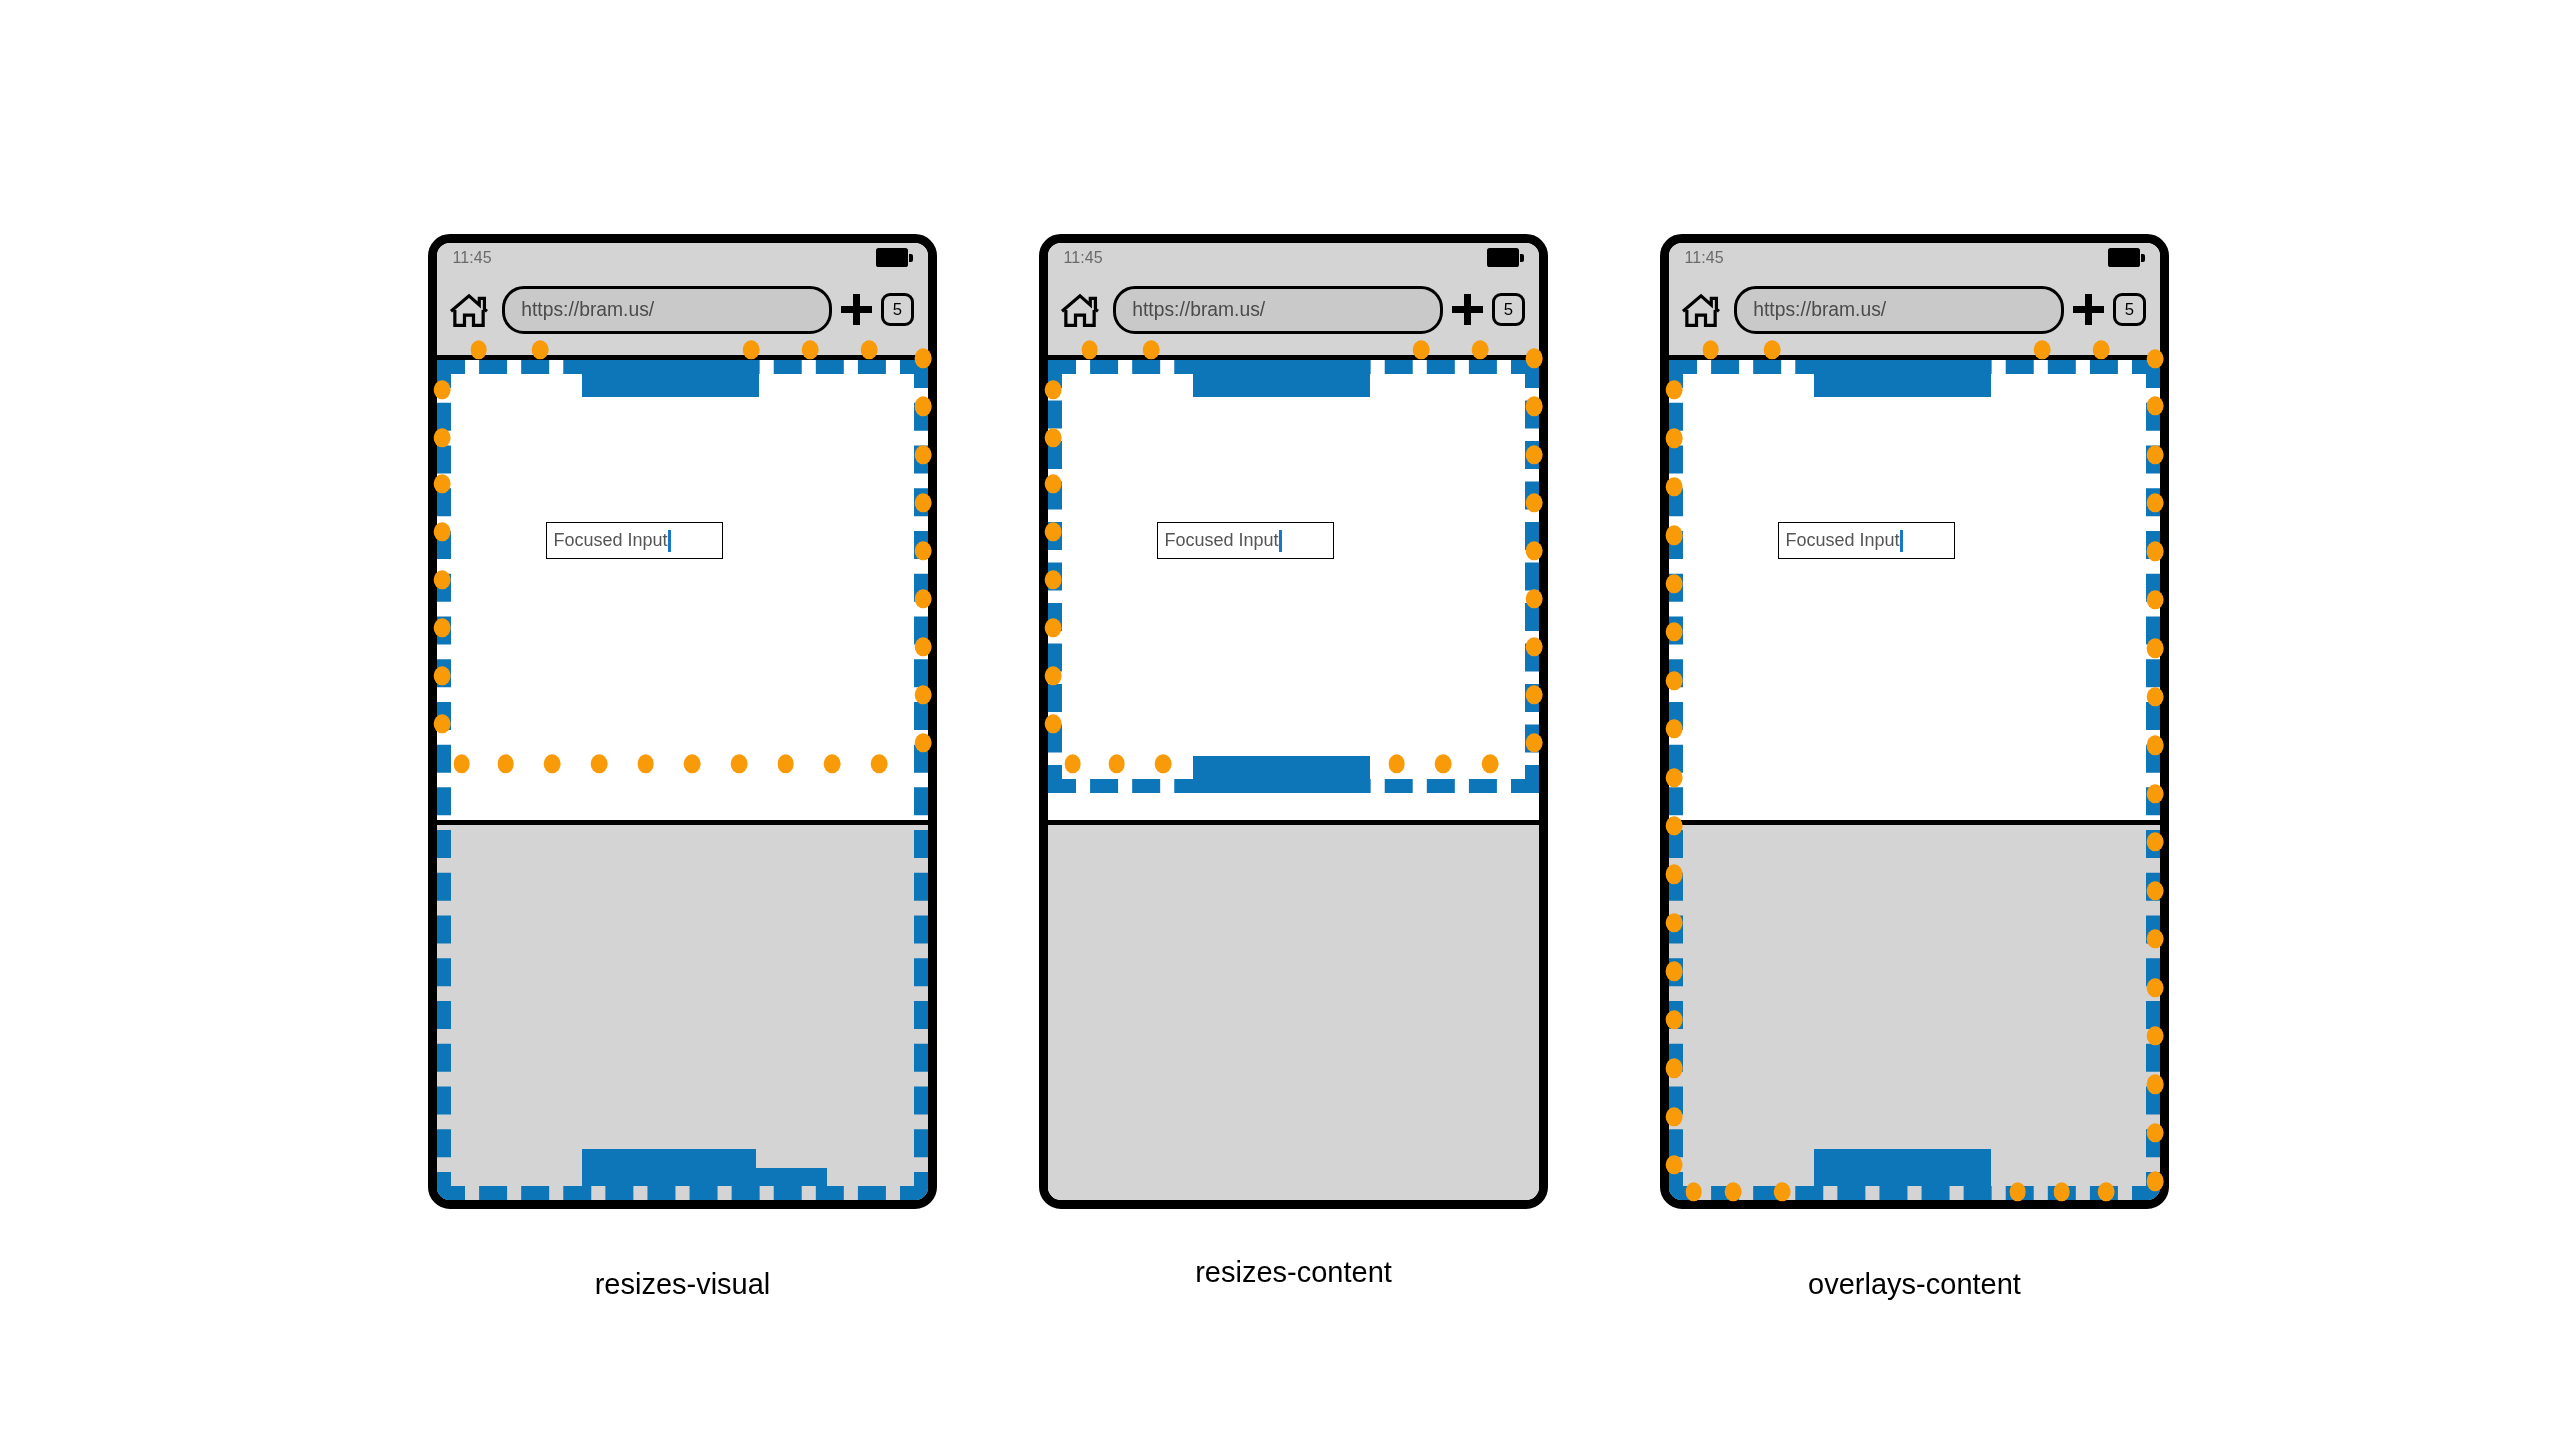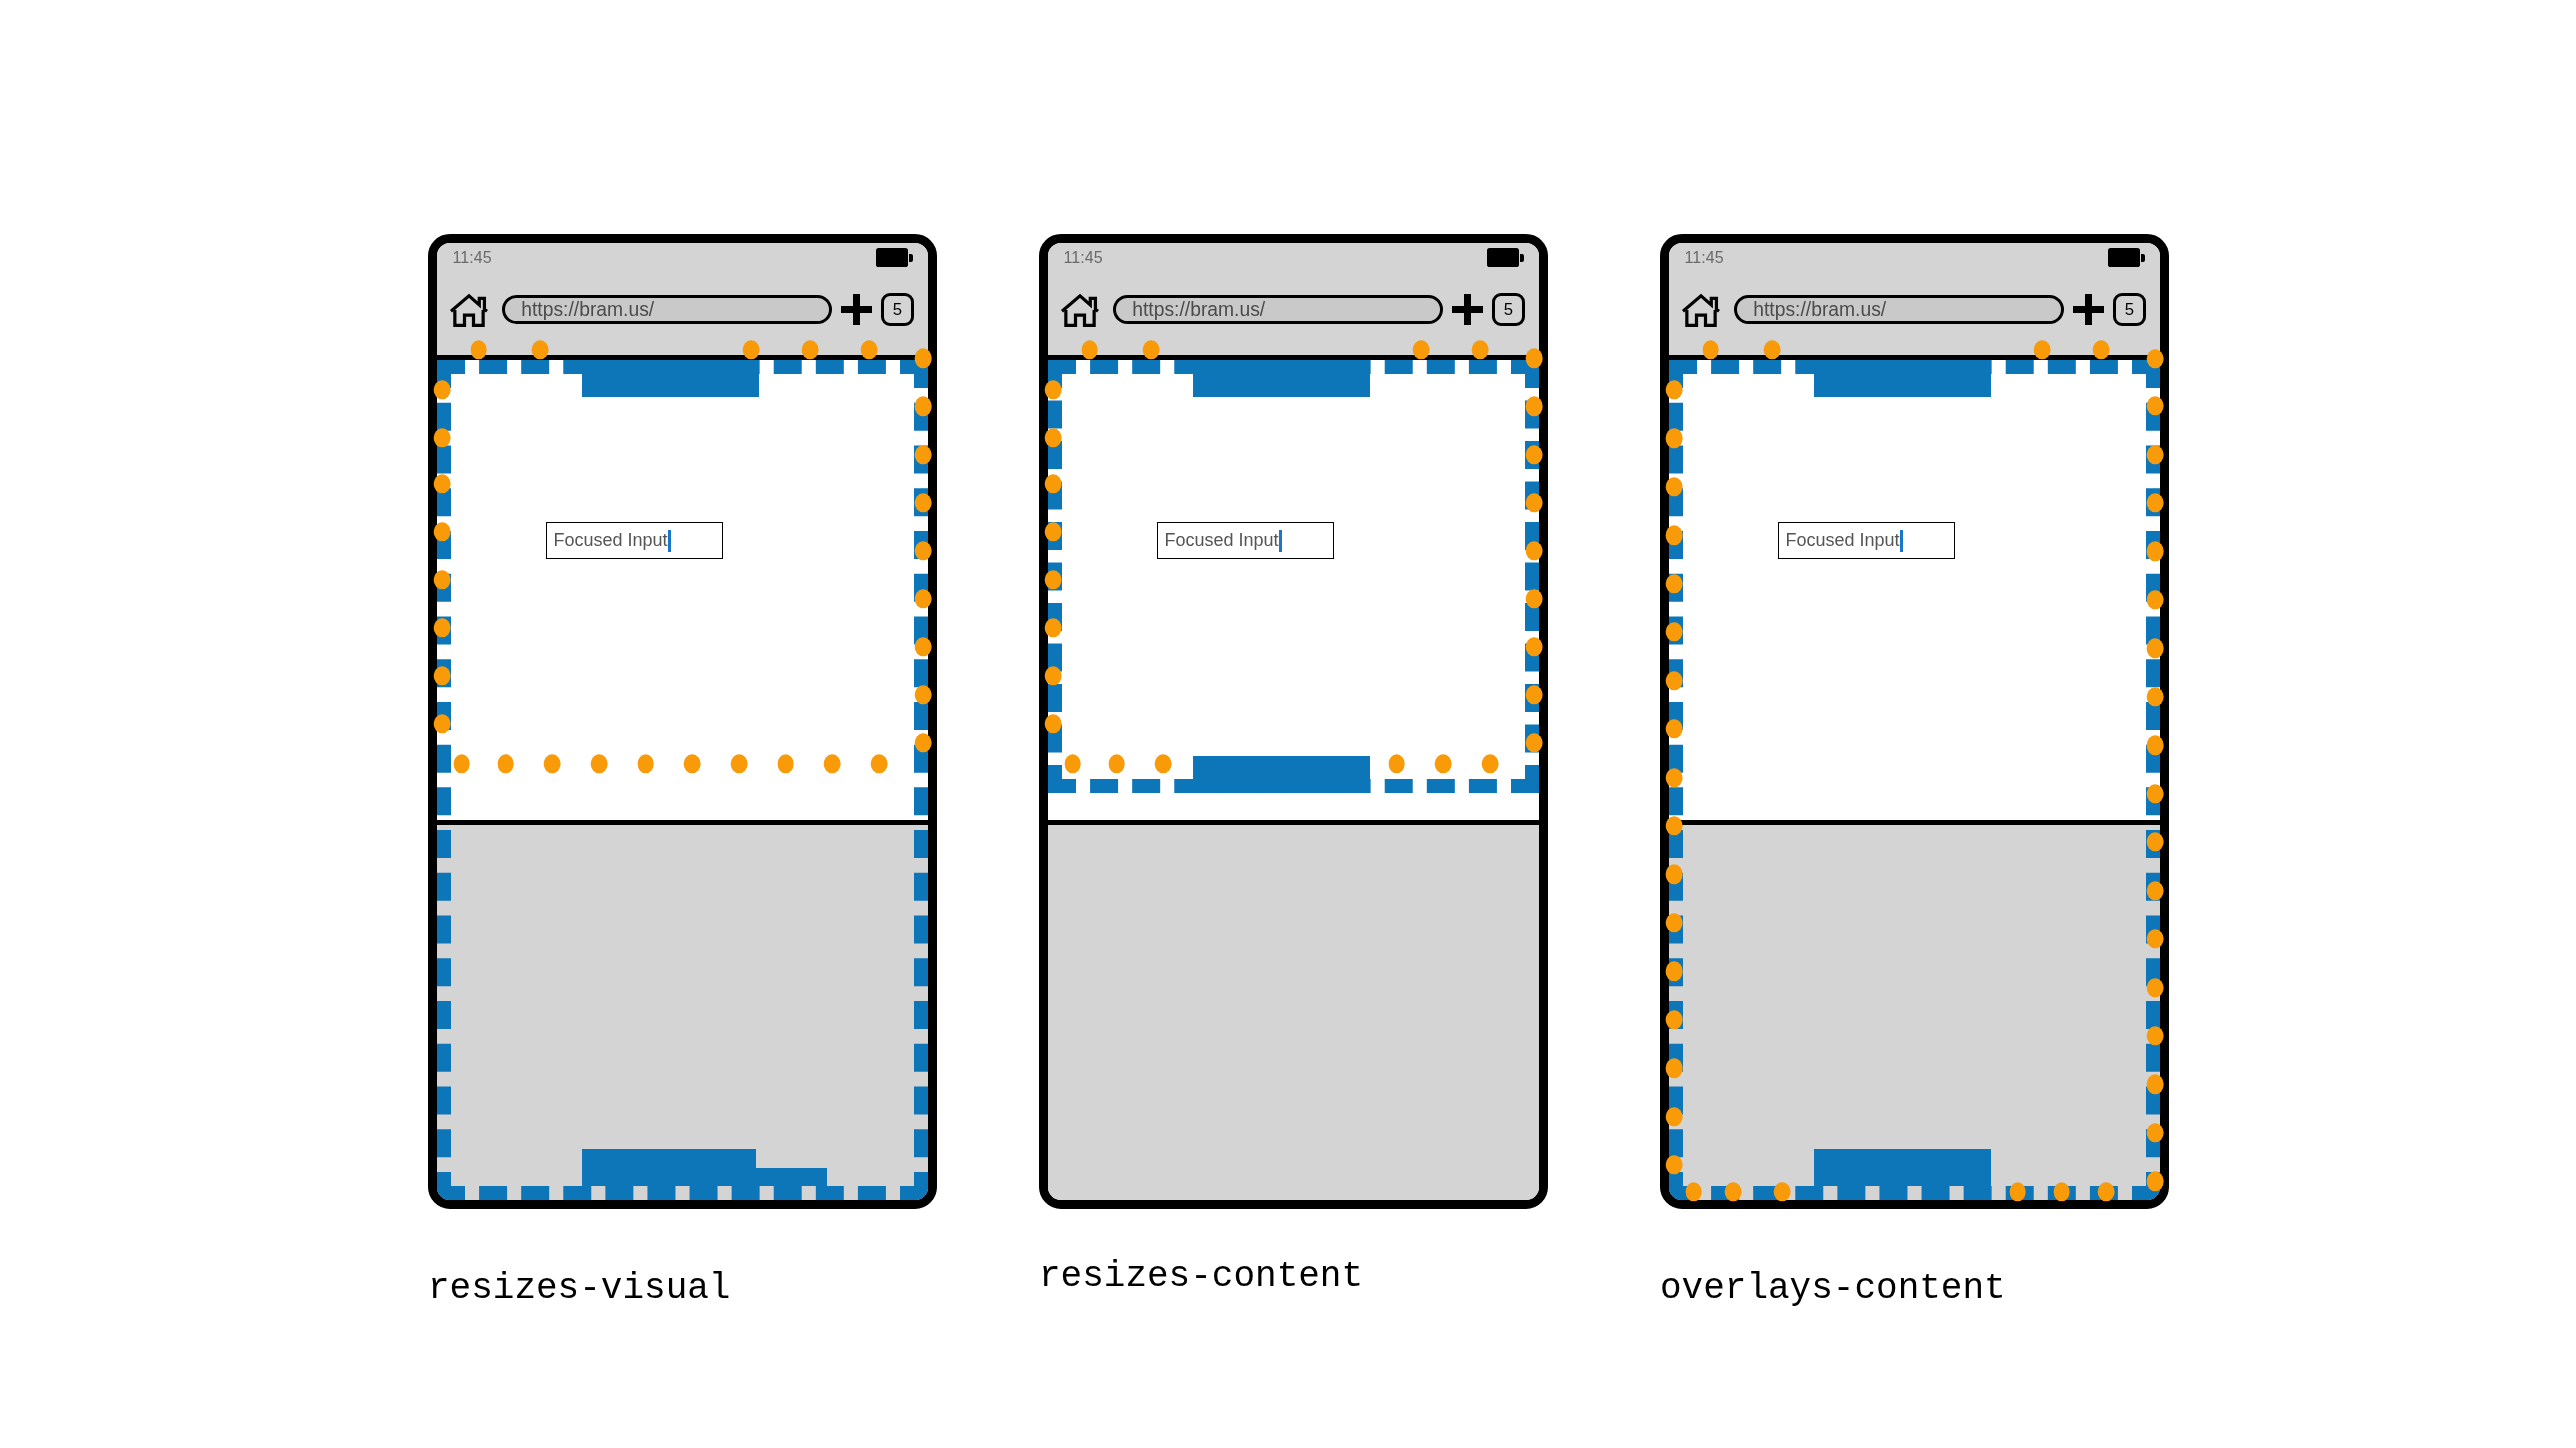--- a/index.html
+++ b/index.html
@@ -47,21 +47,21 @@
     position:absolute;right:0;top:5.8px;width:3.9px;height:8.4px;
     background:#000;border-radius:0 1.9px 1.9px 0;
   }
 
   .chrome-row{
     position:absolute;left:0;right:0;top:31px;height:71px;
     display:flex;align-items:center;
   }
   .home-icon{margin-left:11.6px;width:40px;height:36px;flex:0 0 auto;}
   .urlbar{
-    flex:1 1 auto;margin:0 9px 0 13px;height:29px;
+    flex:1 1 auto;margin:0 9px 0 13px;height:48px;
     background:#c9c9c9;border:3.2px solid #000;border-radius:22px;
     box-sizing:border-box;display:flex;align-items:center;
     padding-left:16.7px;
   }
   .urlbar span{
     font-size:19.3px;color:#4b4b4b;
     font-family:"Liberation Sans",sans-serif;white-space:nowrap;
   }
   .plus-btn{
     flex:0 0 auto;position:relative;width:31px;height:31px;margin-right:9px;
@@ -109,23 +109,23 @@
     display:flex;align-items:center;padding-left:6.4px;
   }
   .focused-input .txt{
     font-size:18px;color:#555;font-family:"Liberation Sans",sans-serif;
     white-space:nowrap;
   }
   .caret{display:inline-block;width:2.6px;height:22px;background:#1877c9;margin-left:0.6px;}
 
   
   .caption{
-    position:absolute;text-align:left;
-    font-family:Liberation Mono, monospace;
-    font-size:36px;color:#000;white-space:nowrap;
+    position:absolute;text-align:center;
+    font-family:Liberation Sans, sans-serif;
+    font-size:29px;color:#000;white-space:nowrap;
   }
 </style>
 </head>
 <body>
 
 <div class="stage">
 
   <div class="phone" style="left:428px;top:234px;">
     <div class="phone-inner">
 

